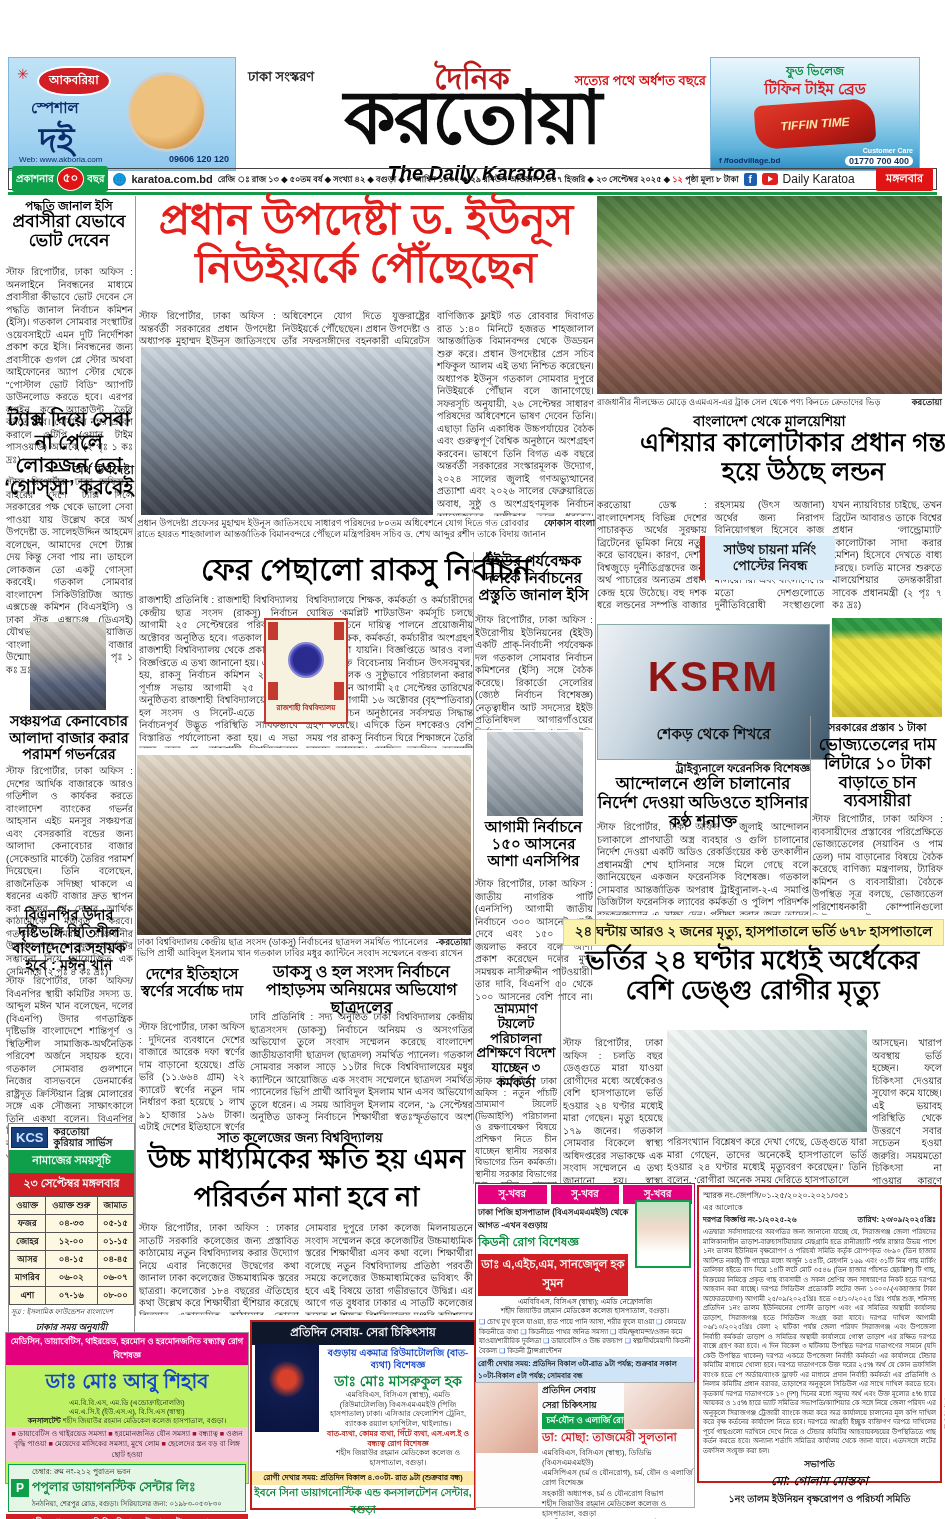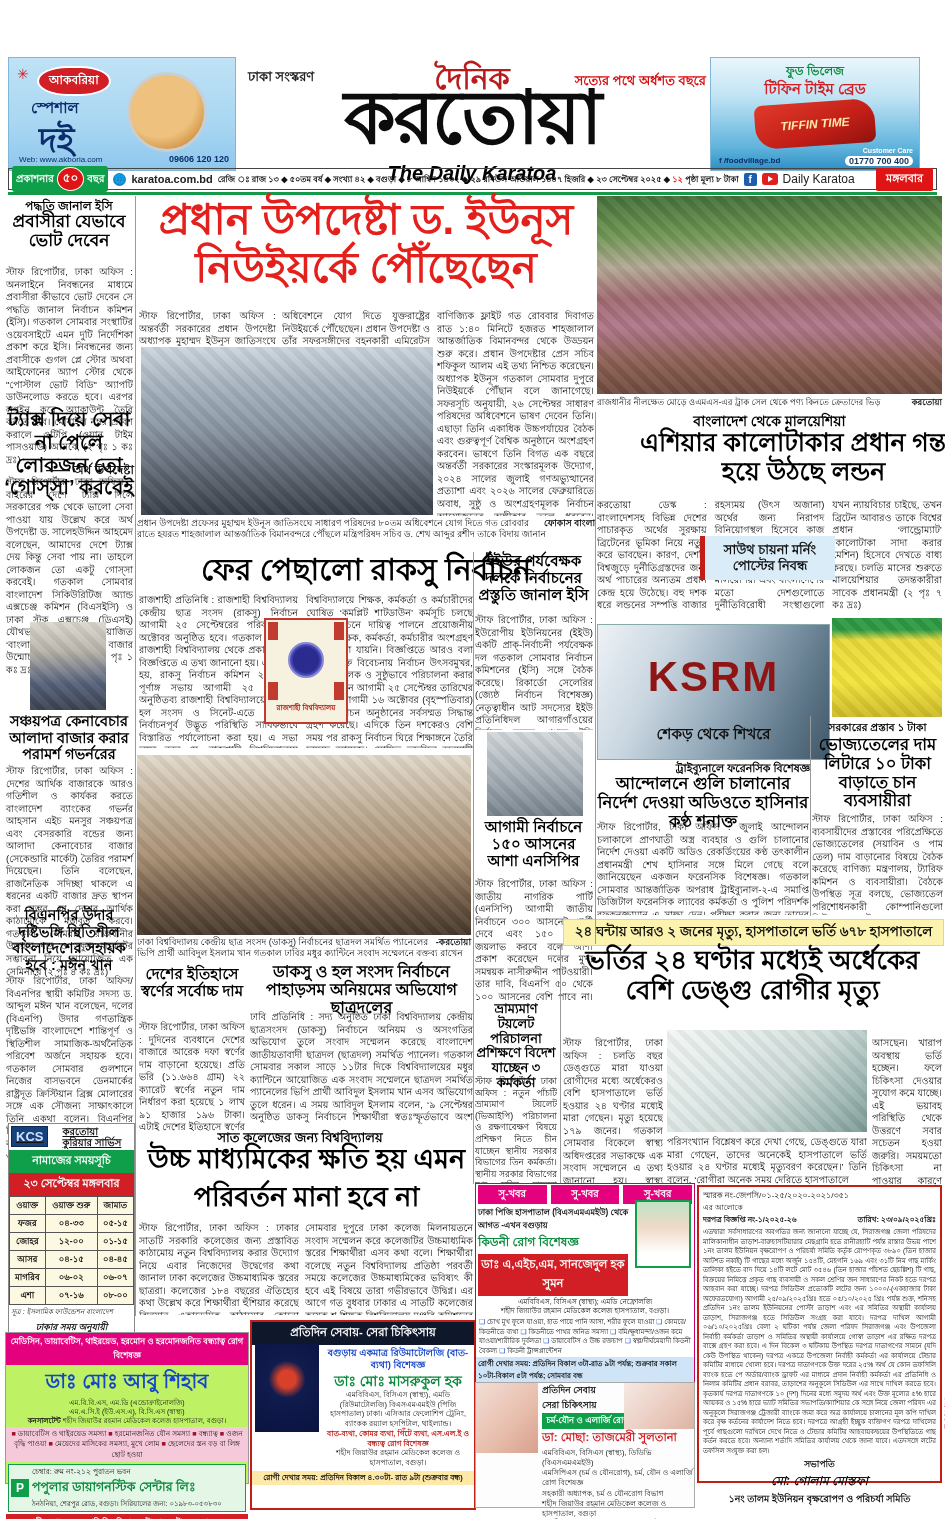--- a/index.html
+++ b/index.html
@@ -74,21 +74,21 @@
   #univ-logo{left:264px;top:618px;width:80px;height:102px;background:#f7f2df;border:2px solid #c23b2e;}
   .univ-seal{position:absolute;left:22px;top:22px;width:32px;height:32px;border-radius:50%;background:radial-gradient(circle,#2a2a8f 0 55%,#5656c2 70%,#2a2a8f 100%);border:2px solid #8888d8;}
   .univ-lbl{position:absolute;left:0;right:0;bottom:8px;text-align:center;font-size:7px;font-weight:bold;color:#b01616;}
   .univ-corner{position:absolute;width:10px;height:18px;background:#c23b2e;}
   
   #ksrm-ad{left:597px;top:624px;width:231px;height:134px;background:linear-gradient(115deg,#eef2f6 0%,#c9d6e0 28%,#94aaba 55%,#5d7688 82%,#41586a 100%);border:1px solid #8aa;}
   .ksrm-name{position:absolute;left:0;right:0;top:28px;text-align:center;font-size:42px;font-weight:bold;color:#8f1414;letter-spacing:2px;}
   .ksrm-slogan{position:absolute;left:0;right:0;bottom:12px;text-align:center;font-size:15px;font-weight:bold;color:#101010;}
   
   #prayer{left:8px;top:1123px;width:125px;background:#fff;border:1px solid #888;font-size:9px;}
-  .kcs-row{display:flex;align-items:flex-start;gap:14px;padding:2px;text-decoration:underline;}
+  .kcs-row{display:flex;align-items:flex-end;gap:5px;padding:2px;}
   .kcs-logo{background:#16417c;color:#cfe2ff;font-weight:bold;font-size:13px;padding:2px 4px;border:1px solid #0c2a52;}
   .kcs-name{font-weight:bold;font-size:10px;line-height:1.1;}
   .pr-green{background:#0f9e4a;color:#fff;text-align:center;font-weight:bold;font-size:11px;padding:2px 0;}
   .pr-red{background:#d21f26;color:#fff;text-align:center;font-weight:bold;font-size:11px;padding:2px 0;}
   #prayer table{width:100%;border-collapse:collapse;background:#fdf8e1;}
   #prayer th,#prayer td{border:1px solid #555;font-size:8.5px;padding:1.5px 2px;text-align:center;font-weight:bold;}
   .pr-src{font-size:7px;padding:1px 2px;font-style:italic;}
   .pr-note{font-size:9px;font-weight:bold;text-align:center;font-style:italic;padding:1px 0 2px;}
   
   #shihab-ad{left:5px;top:1332px;width:242px;height:150px;border:1px solid #999;background:#bef264;font-size:8px;}
@@ -367,20 +367,21 @@
   <div class="mk-head">প্রতিদিন সেবায়- সেরা চিকিৎসায়</div>
   <div class="mk-img"></div>
   <div class="mk-right">
     <div class="mk-sub">বগুড়ায় একমাত্র রিউমাটোলজি (বাত-ব্যথা) বিশেষজ্ঞ</div>
     <div class="mk-name">ডাঃ মোঃ মাসরুকুল হক</div>
     <div>এমবিবিএস, বিসিএস (স্বাস্থ্য), এমডি (রিউমাটোলজি) বিএসএমএমইউ (পিজি হাসপাতাল) ঢাকা। এসিআর ফেলোশিপ ট্রেনিং, ব্যাংকক রয়্যাল হসপিটাল, থাইল্যান্ড।</div>
     <div class="mk-spec">বাত-ব্যথা, কোমর ব্যথা, গিঁটে ব্যথা, এস.এল.ই ও বন্ধ্যত্ব রোগ বিশেষজ্ঞ</div>
     <div>শহীদ জিয়াউর রহমান মেডিকেল কলেজ ও হাসপাতাল, বগুড়া।</div>
   </div>
   <div class="mk-time">রোগী দেখার সময়: প্রতিদিন বিকাল ৪.৩০টা- রাত ৯টা (শুক্রবার বন্ধ)</div>
+  <div class="ibs-center">ইবনে সিনা ডায়াগনোস্টিক এন্ড কনসালটেশন সেন্টার, বগুড়া</div>
   <div class="mk-bottom">
     
     
   </div>
 </div>
 
 <div class="abs" id="sumon-ad">
   <div class="su-strip">
     <span>সু-খবর</span>
     <span>সু-খবর</span>

